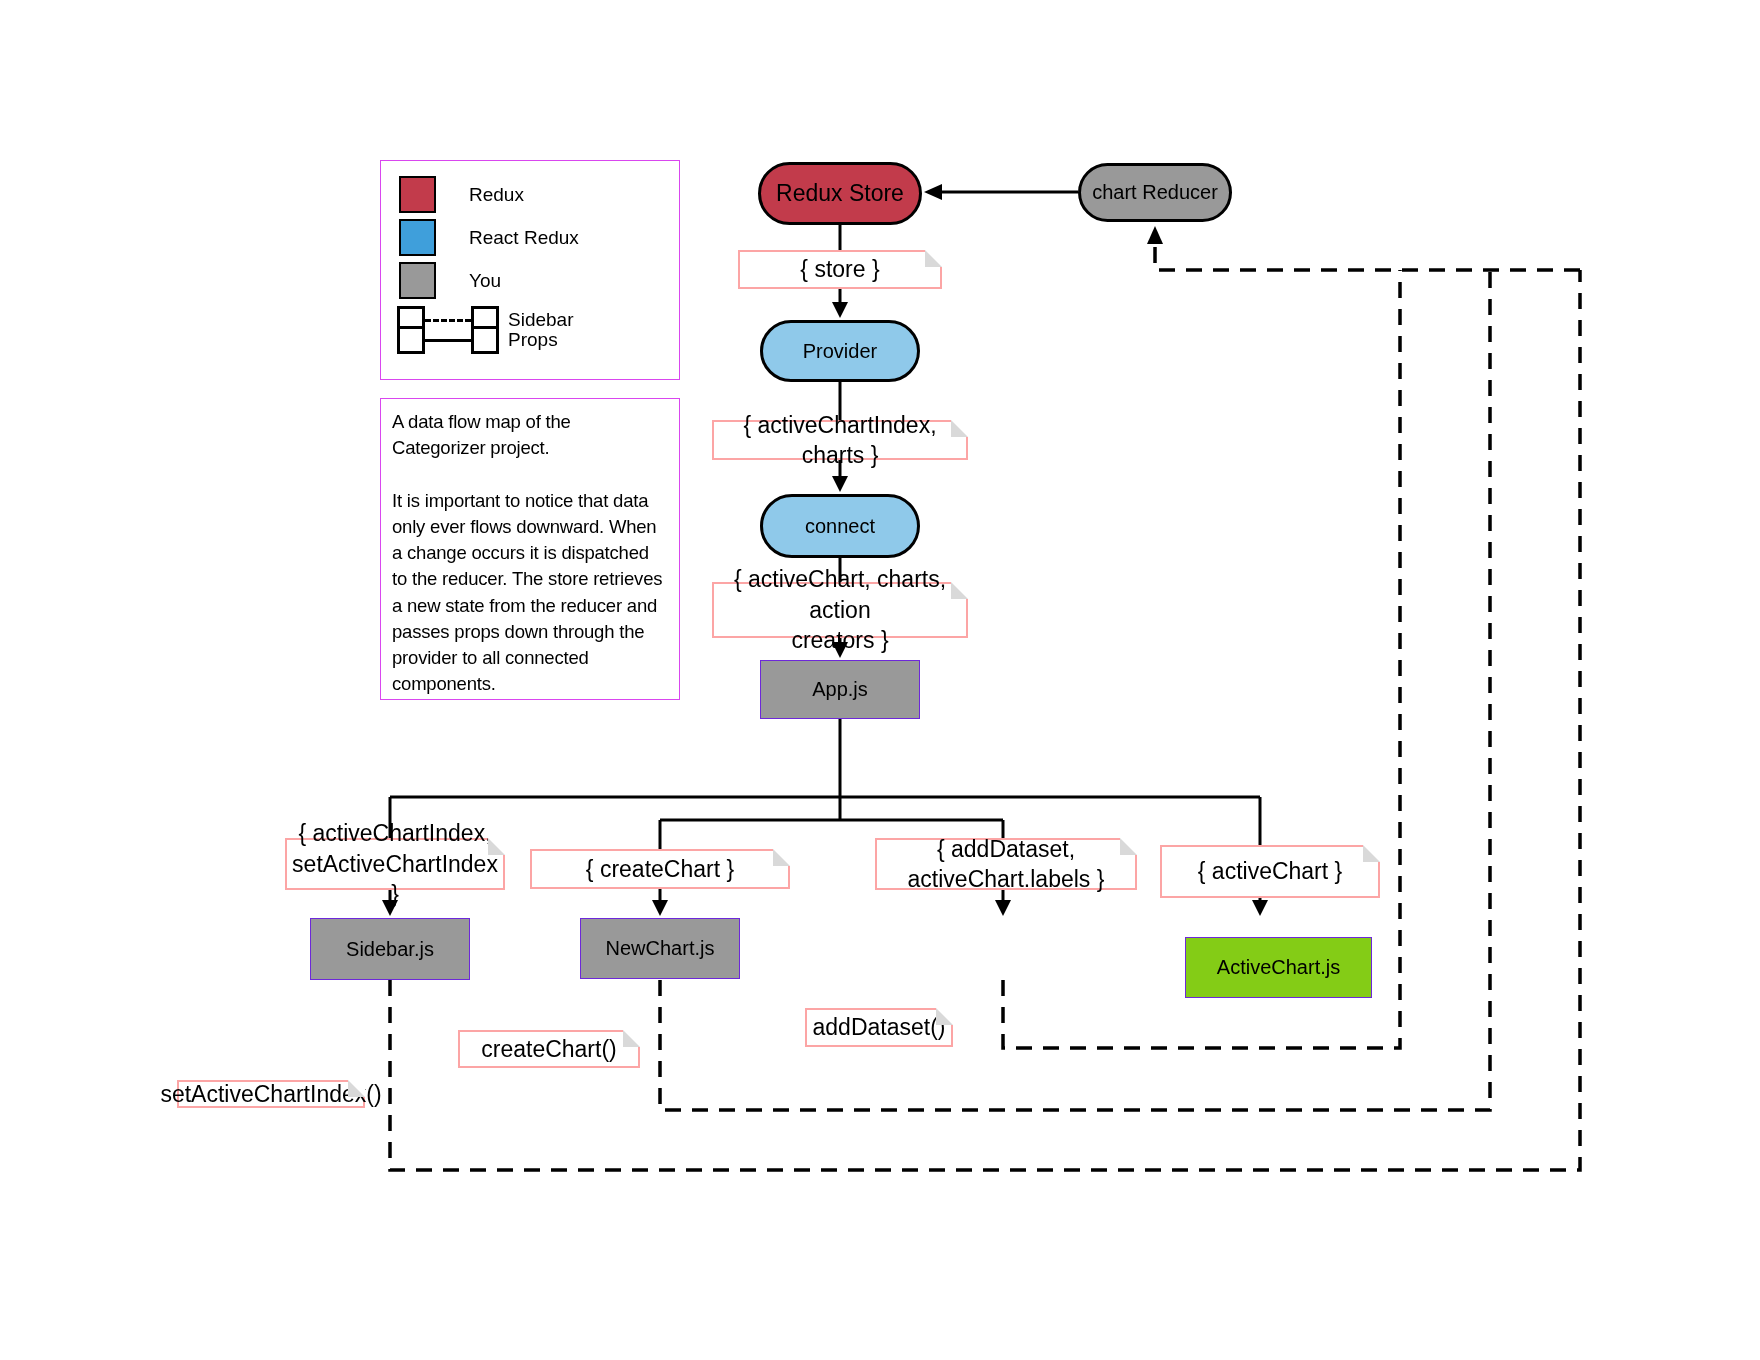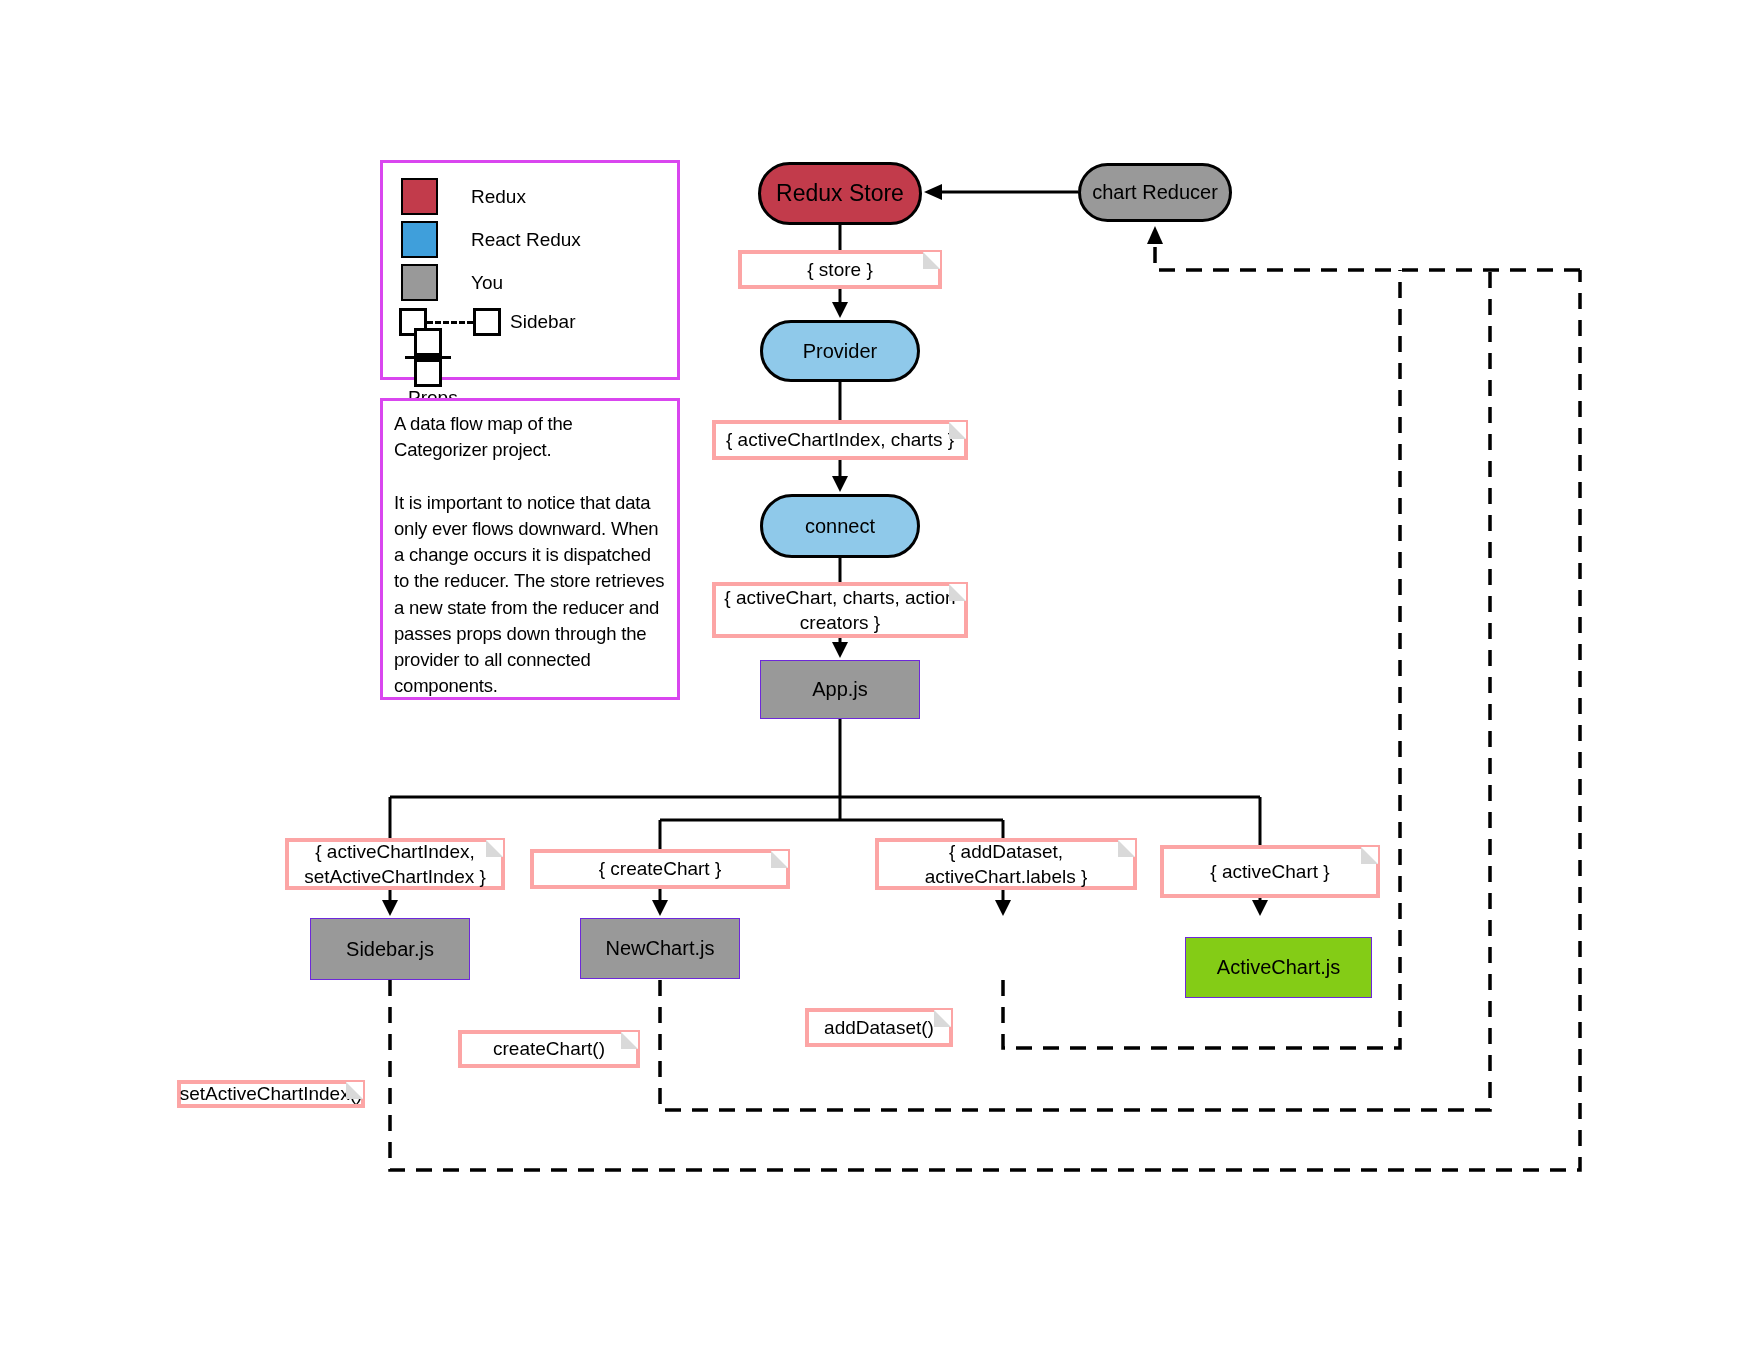--- a/index.html
+++ b/index.html
@@ -13,31 +13,31 @@
     border:3px solid #000;border-radius:34px;
     display:flex;align-items:center;justify-content:center;
     font-size:20px;background:#999;
   }
   .rect{
     border:1px solid #6d28d9;background:#999;
     display:flex;align-items:center;justify-content:center;
     font-size:20px;
   }
   .note{
-    background:#fff;border:4px solid #fca5a5;
+    background:#fff;border:2px solid #fca5a5;
     display:flex;align-items:center;justify-content:center;
-    font-size:19px;text-align:center;line-height:1.32;
+    font-size:23px;text-align:center;line-height:1.32;
     padding:2px 6px;
   }
   .note::after{
     content:"";position:absolute;top:-2px;right:-2px;width:0;height:0;
     border-left:17px solid #d9d9d9;border-top:17px solid #fff;
   }
   .multiline{white-space:pre-line;}
-  .panel{border:3px solid #d946ef;background:#fff;}
+  .panel{border:1px solid #d946ef;background:#fff;}
   .legend-row{position:absolute;display:flex;align-items:center;}
   .swatch{width:33px;height:33px;border:2px solid #000;flex:0 0 auto;}
   .lg-label{margin-left:33px;font-size:19px;}
   .mini-sq{width:22px;height:22px;border:3px solid #000;background:#fff;flex:0 0 auto;}
   .mini-line{width:46px;height:0;border-top:3px solid #000;flex:0 0 auto;}
   .mini-dash{border-top-style:dashed;}
   .mini-label{margin-left:9px;font-size:19px;}
   .desc{font-size:18.5px;line-height:1.42;letter-spacing:-0.2px;}
 </style>
 </head>
@@ -88,21 +88,21 @@
     <div class="legend-row" style="left:18px;top:101px;">
       <div class="swatch" style="background: rgb(153, 153, 153);"></div>
       <div class="lg-label">You</div>
     </div>
     <div class="legend-row" style="left:16px;top:145px;">
       <div class="mini-sq"></div>
       <div class="mini-line mini-dash"></div>
       <div class="mini-sq"></div>
       <div class="mini-label">Sidebar</div>
     </div>
-    <div class="legend-row" style="left:16px;top:165px;flex-direction:column;">
+    <div class="legend-row" style="left:16px;top:165px;">
       <div class="mini-sq"></div>
       <div class="mini-line"></div>
       <div class="mini-sq"></div>
       <div class="mini-label">Props</div>
     </div>
   </div>
 
   <div class="abs panel desc" style="left:380px;top:398px;width:300px;height:302px;padding:10px 11px;">
     <div>A data flow map of the Categorizer project.</div>
     <div style="height:26px;"></div>

